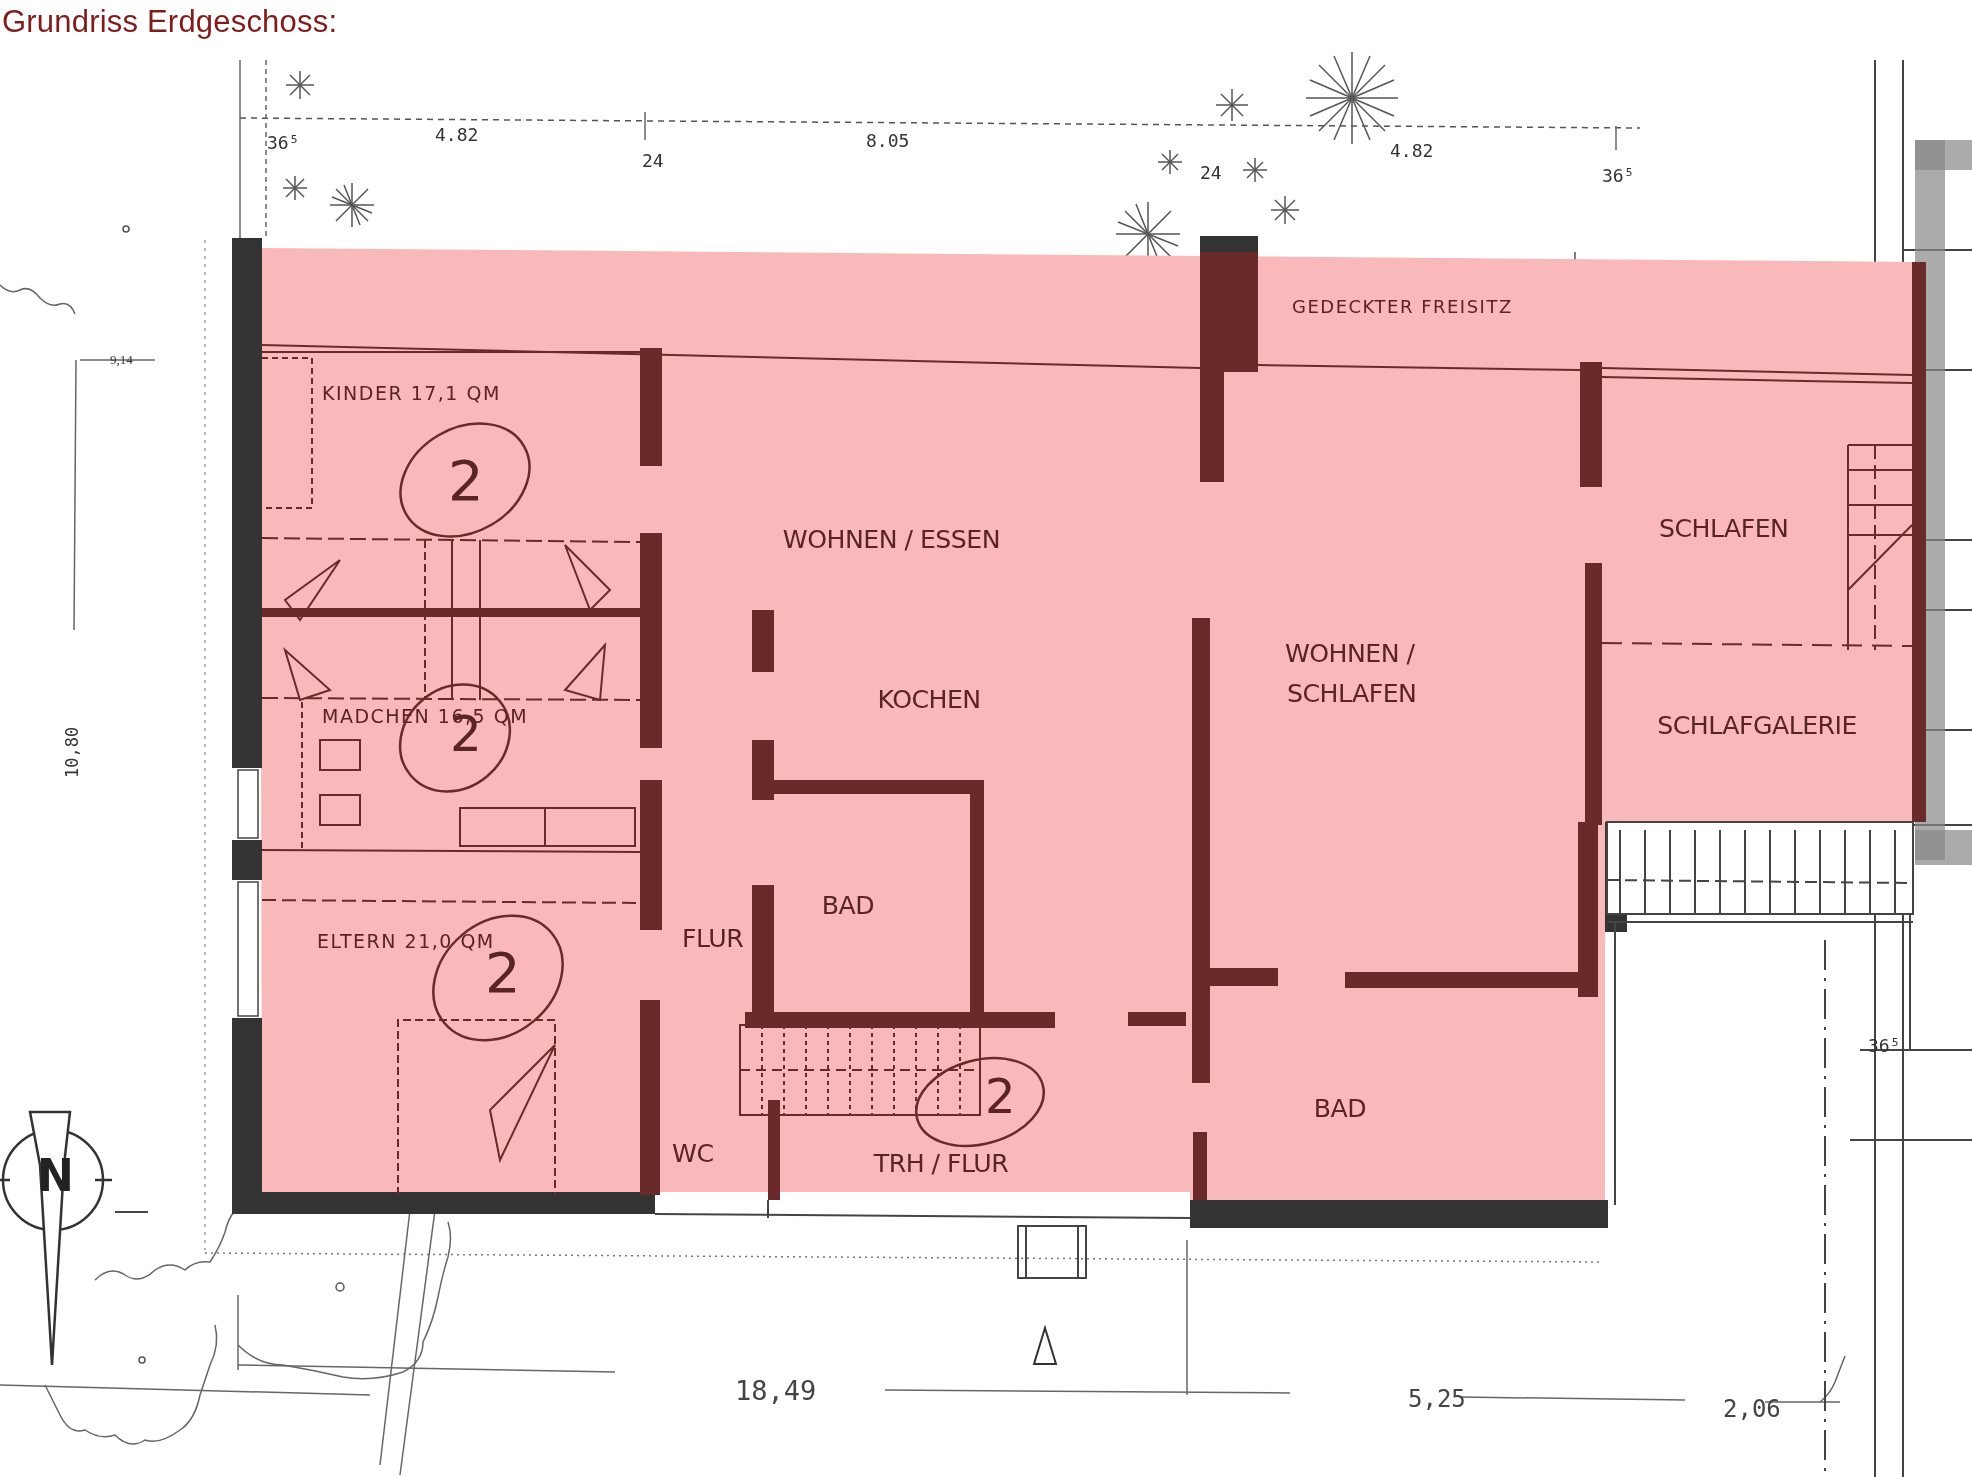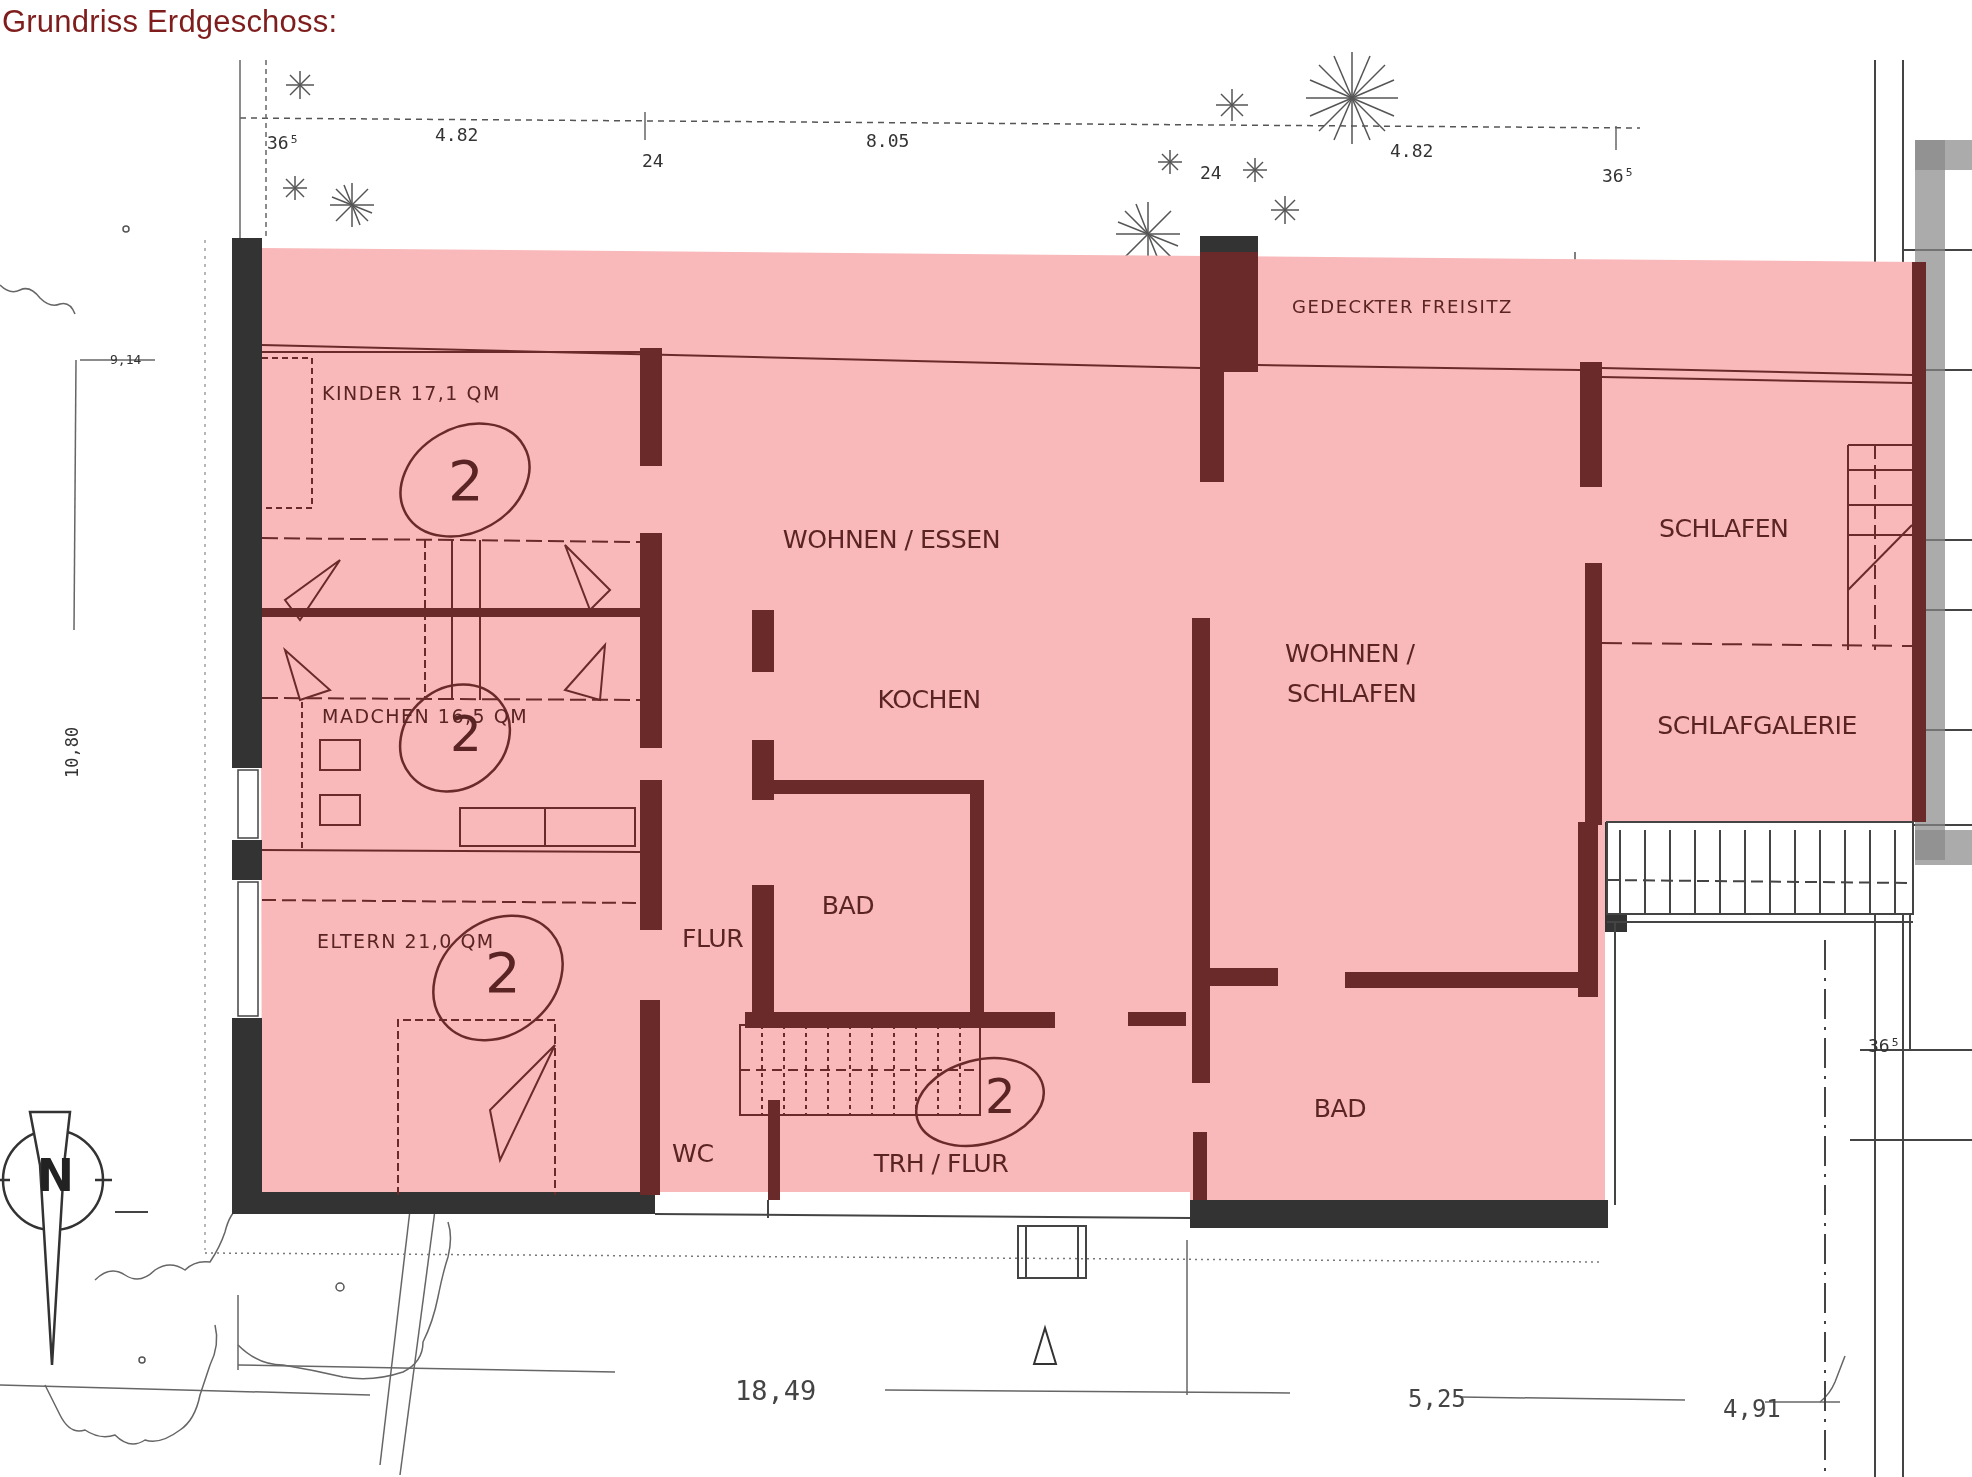--- a/index.html
+++ b/index.html
@@ -305,20 +305,20 @@
 
 <div class="dim" style="left:267px; top:132px;">36⁵</div>
 <div class="dim" style="left:435px; top:124px;">4.82</div>
 <div class="dim" style="left:642px; top:150px;">24</div>
 <div class="dim" style="left:866px; top:130px;">8.05</div>
 <div class="dim" style="left:1200px; top:162px;">24</div>
 <div class="dim" style="left:1390px; top:140px;">4.82</div>
 <div class="dim" style="left:1602px; top:165px;">36⁵</div>
 
 <div class="dim vert" style="left:62px; top:778px; font-size:17px;">10,80</div>
-<div class="dim" style="left:110px; top:352px; font-size:13px;">9,14</div>
+<div class="dim" style="left:110px; top:352px; font-size:13px;font-family:Liberation Serif, serif;">9,14</div>
 <div class="dim" style="left:1868px; top:1035px; font-size:18px;">36⁵</div>
 
 <div class="dim big" style="left:735px; top:1375px;">18,49</div>
 <div class="dim big" style="left:1408px; top:1385px; font-size:24px;">5,25</div>
-<div class="dim big" style="left:1723px; top:1395px; font-size:24px;">4,91</div>
+<div class="dim big" style="left:1723px; top:1395px; font-size:24px;">2,06</div>
 
 <div class="north-letter" style="left:37px; top:1150px;">N</div>
 
 </body></html>

